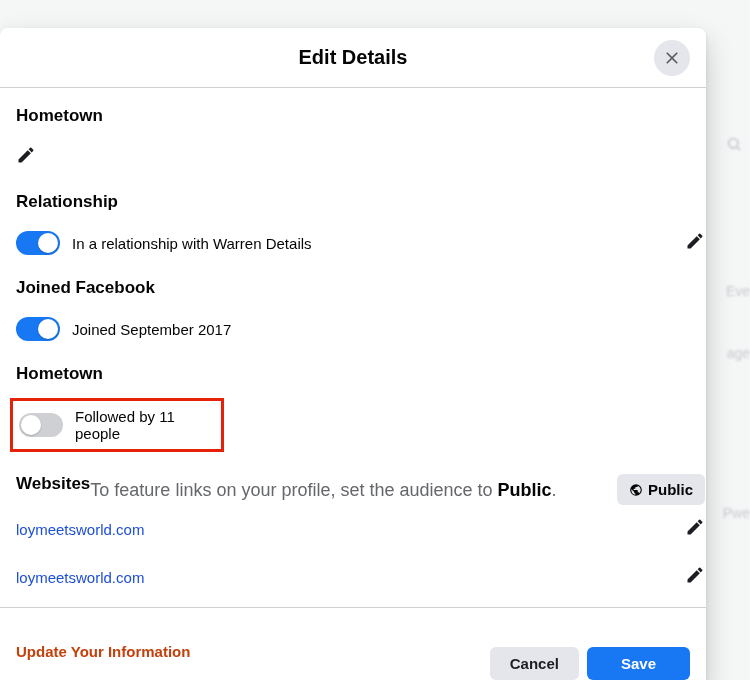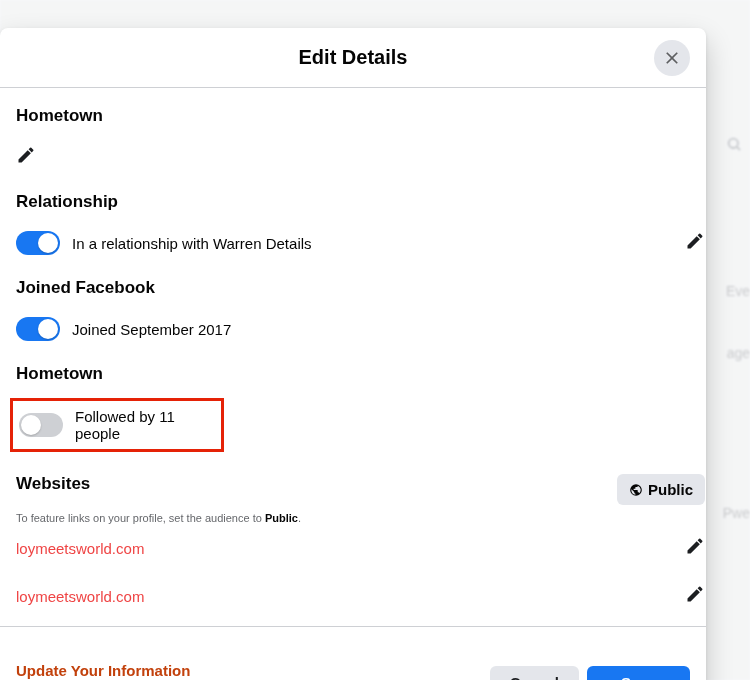--- a/index.html
+++ b/index.html
@@ -143,26 +143,26 @@
       width: 214px;
     }
     .websites-header {
       display: flex;
       justify-content: space-between;
       align-items: flex-start;
       padding-top: 18px;
     }
     .websites-titleblock {
       display: flex;
-      flex-direction: column;
+      flex-direction: row;
     }
     .websites-sub {
-      font-size: 11px;
+      font-size: 18px;
       color: #65676b;
-      margin-top: 18px;
+      margin-top: 6px;
     }
     .websites-sub b {
       font-weight: 600;
       color: #050505;
     }
     .public-btn {
       display: inline-flex;
       align-items: center;
       gap: 5px;
       background: #e4e6eb;
@@ -175,21 +175,21 @@
       cursor: pointer;
     }
     .website-row {
       display: flex;
       justify-content: space-between;
       align-items: center;
       padding: 12px 0;
     }
     .website-text {
       font-size: 15px;
-      color: #ef4444;
+      color: #1d4ed8;
     }
     .modal-footer {
       display: flex;
       justify-content: space-between;
       align-items: center;
       padding: 14px 16px;
       border-top: 1px solid #ced0d4;
     }
     .update-link {
       color: #c2410c;

